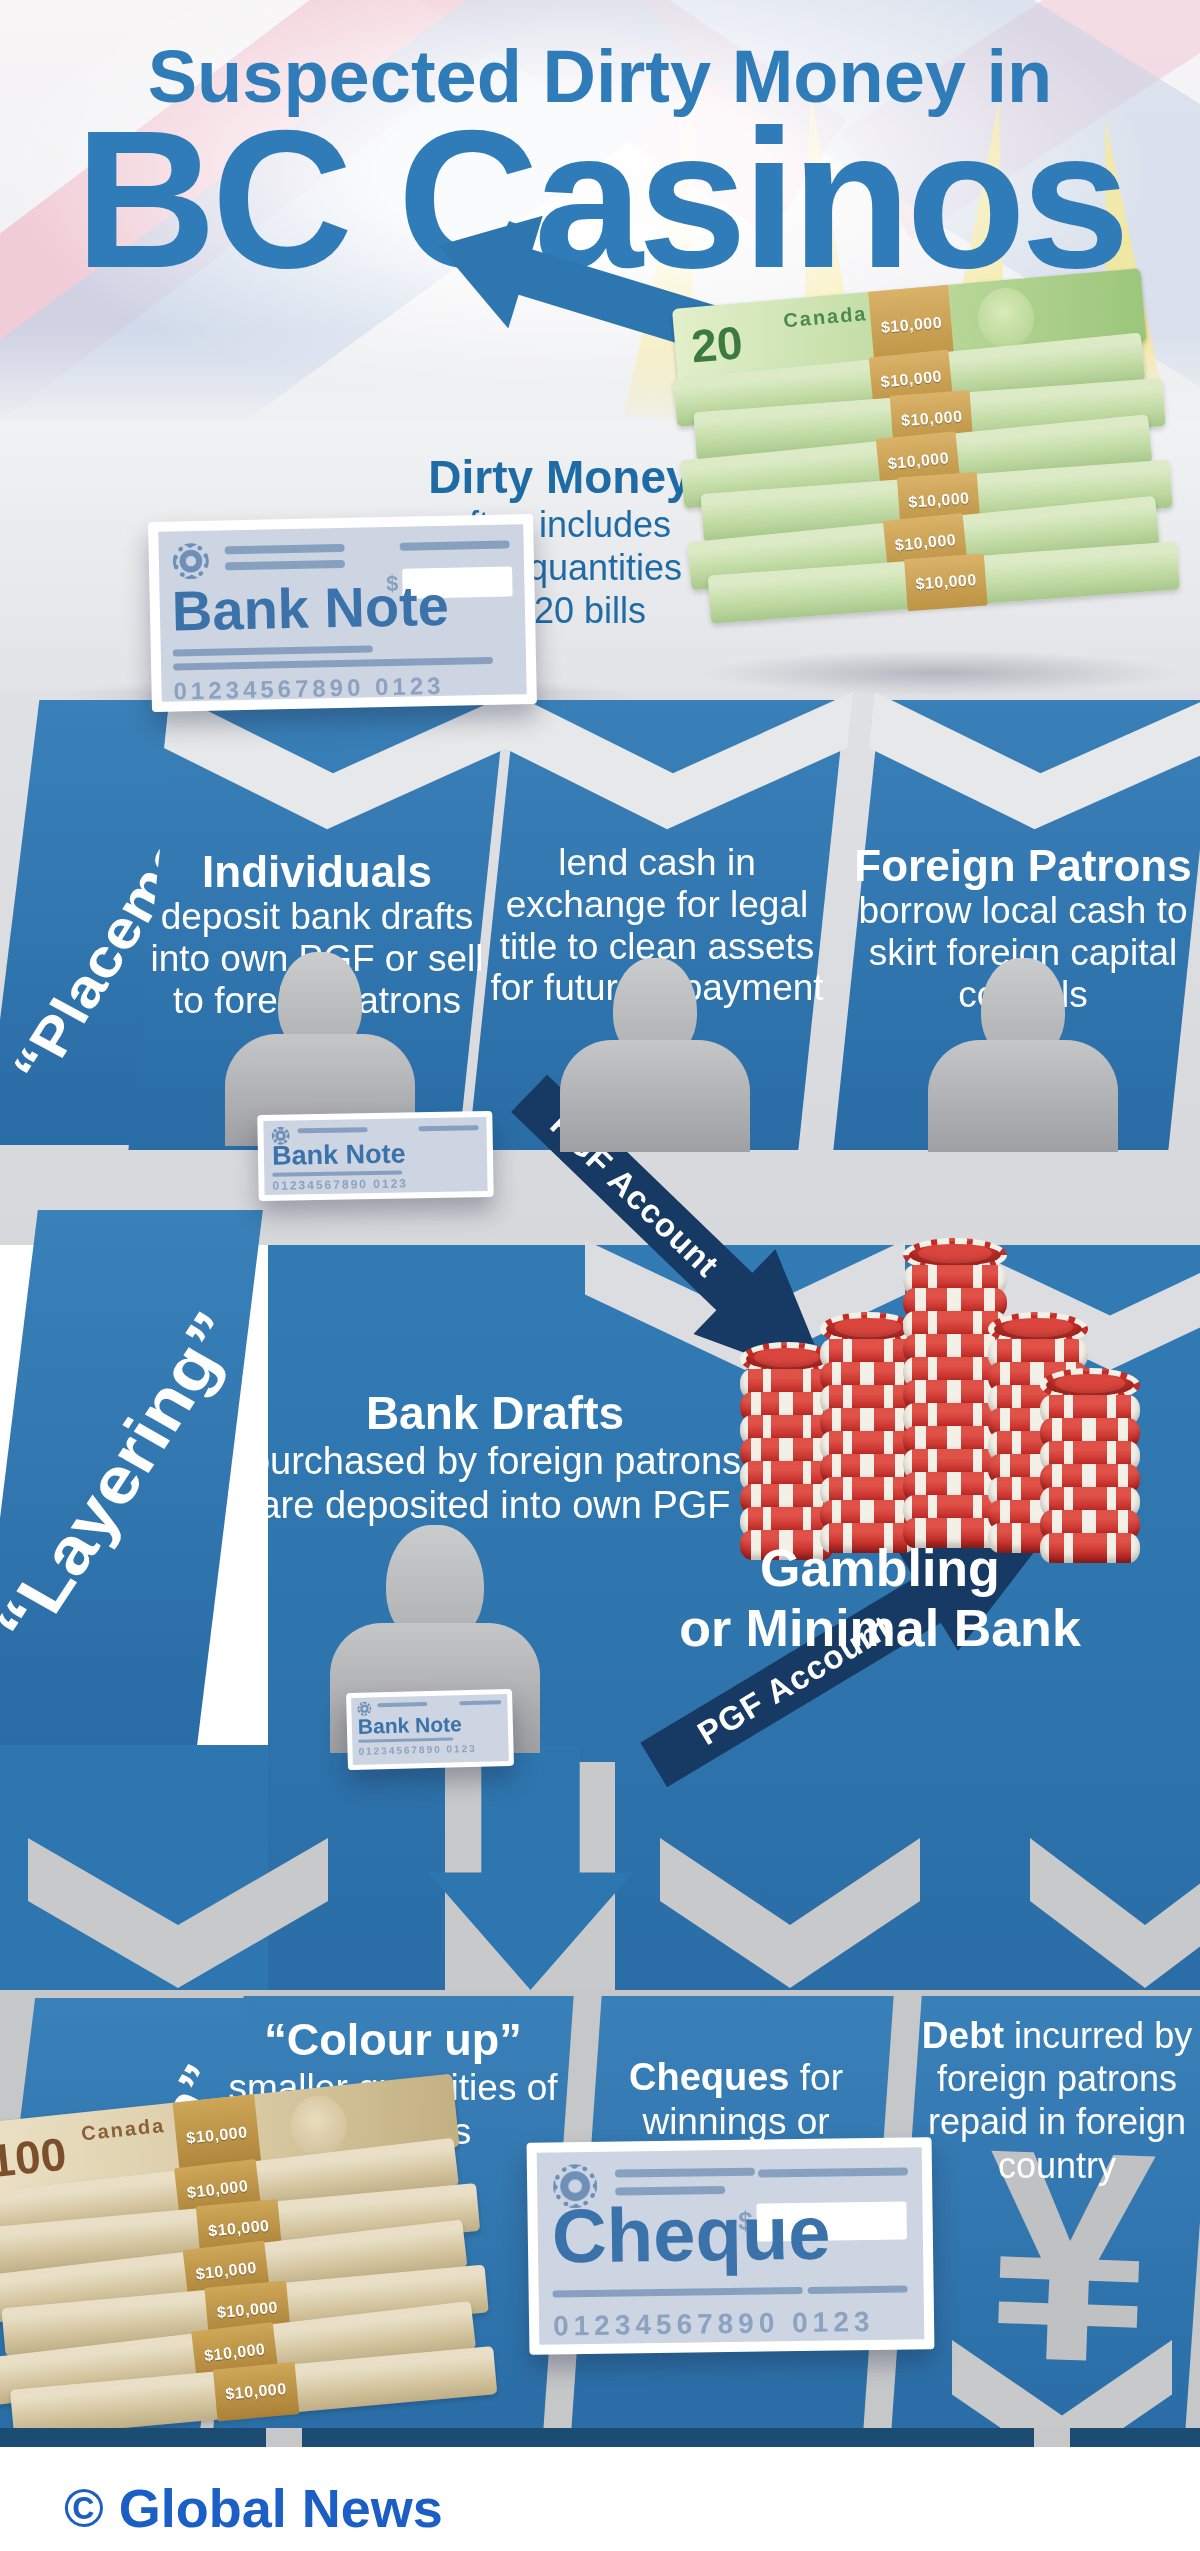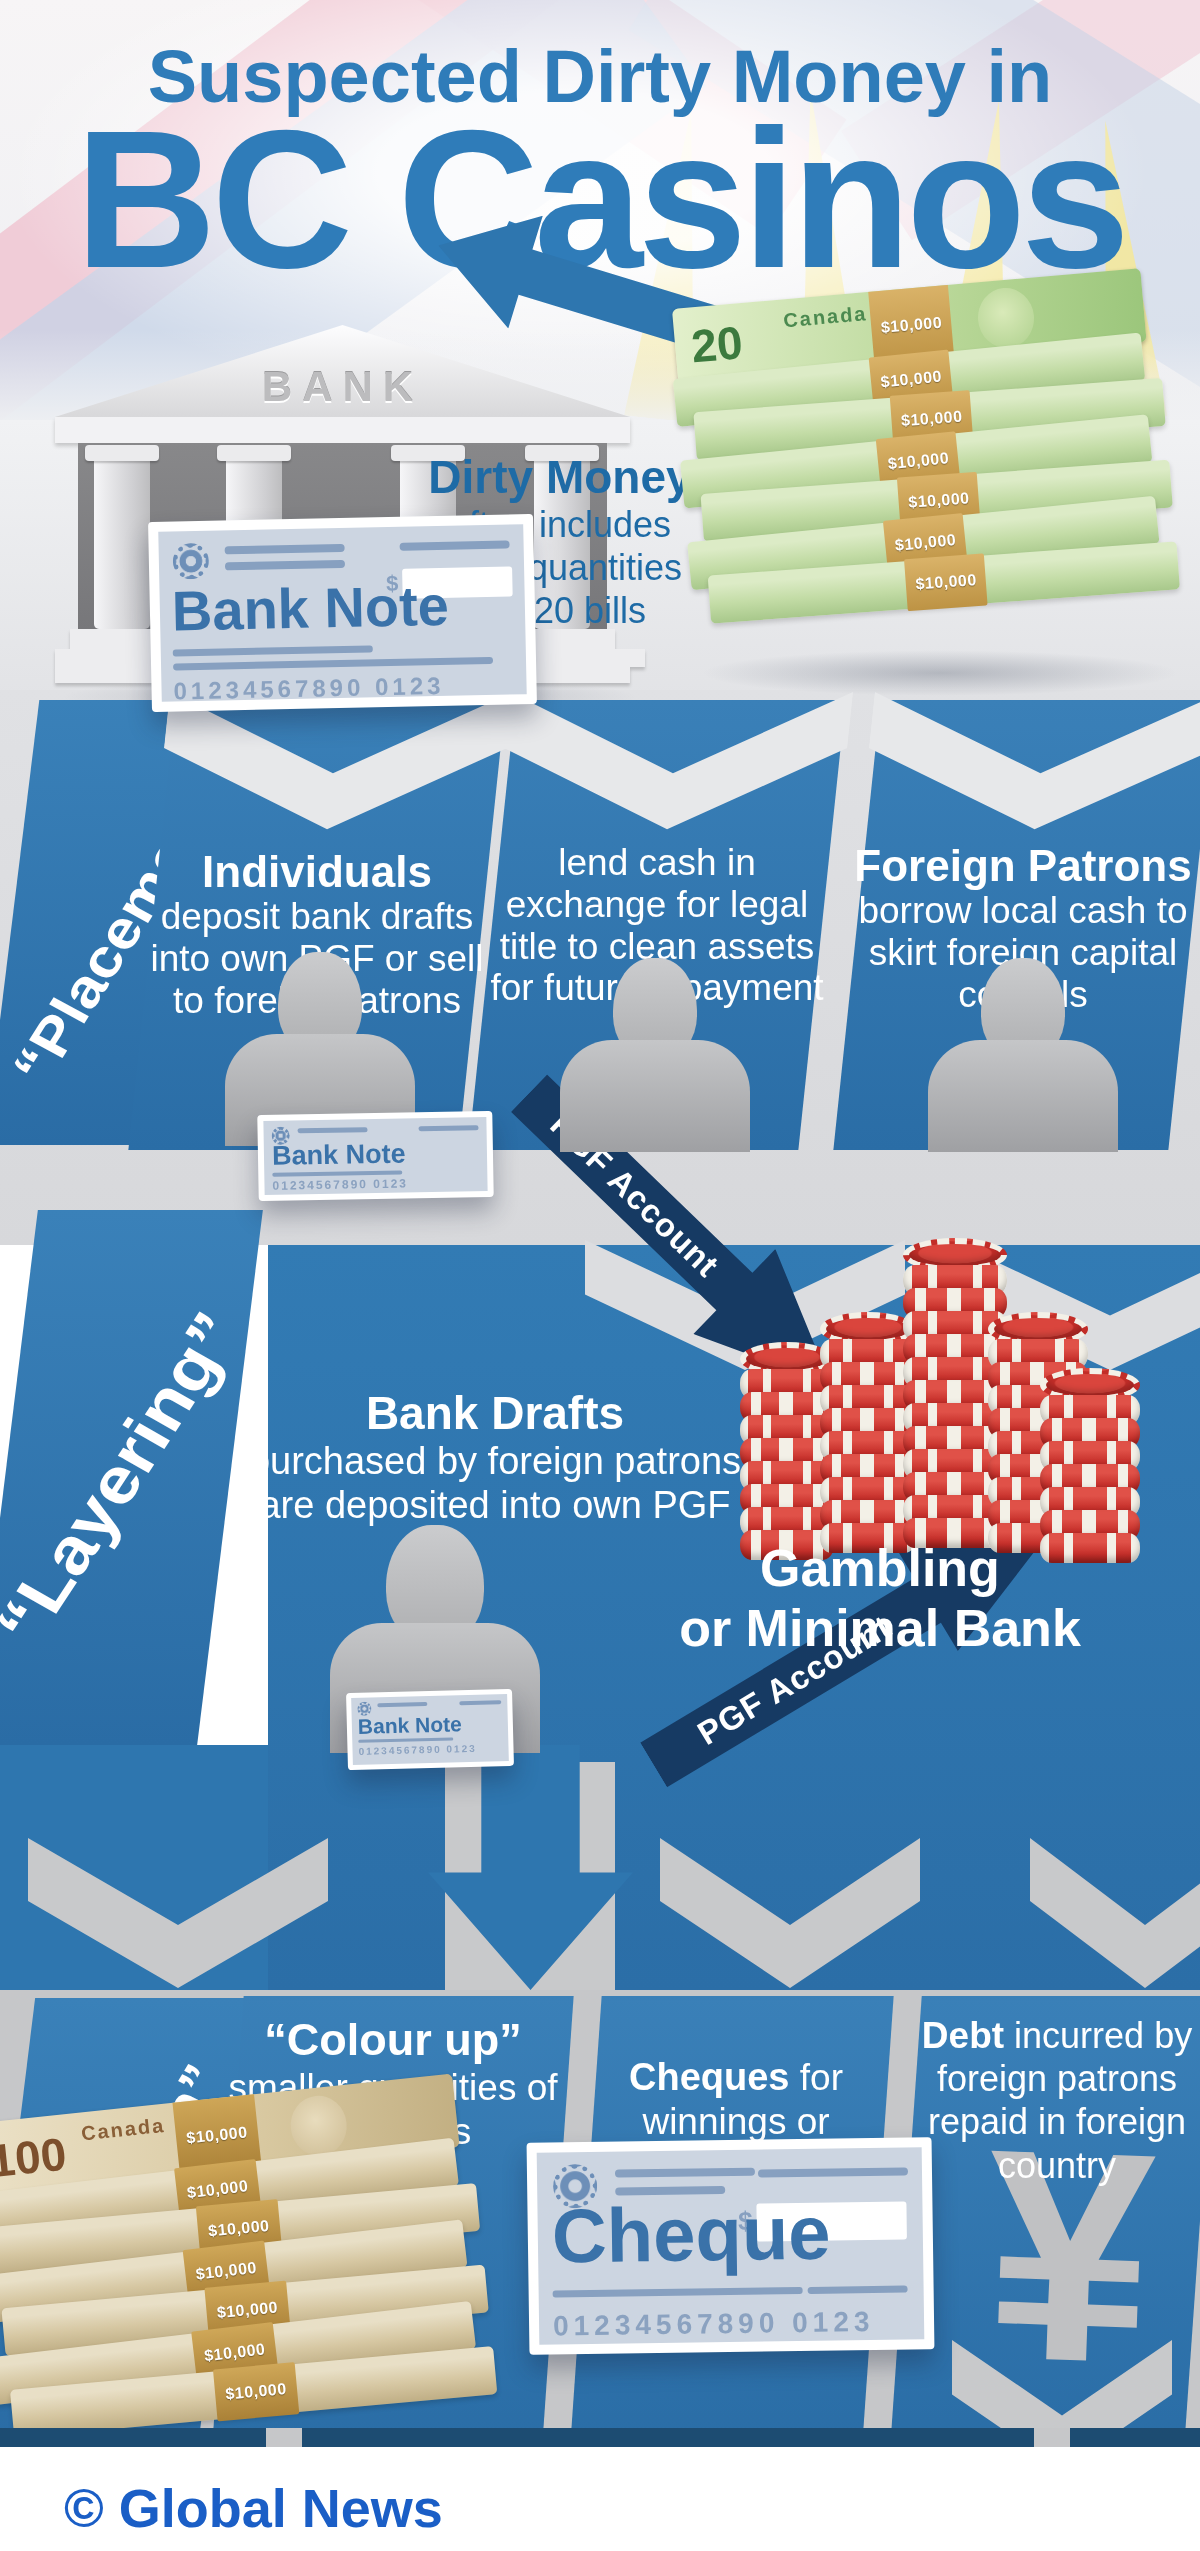--- a/index.html
+++ b/index.html
@@ -174,35 +174,20 @@
   </div>
 
   <div class="title1">Suspected Dirty Money in</div>
   <div class="title2">BC Casinos</div>
 
   <div class="intro-bg"></div>
   <div class="arrow-left"></div>
   <div class="soft-shadow" style="left:60px;top:676px;width:580px;height:42px;"></div>
   <div class="soft-shadow" style="left:700px;top:650px;width:480px;height:46px;"></div>
 
-  <div class="bank">
-    <div class="pediment">
-      <span class="bank-sign">BANK</span>
-    </div>
-    <div class="entab"></div>
-    <div class="colrow">
-      <div class="bcol" style="left:16px;"></div>
-      <div class="bcol" style="left:148px;"></div>
-      <div class="bcol" style="left:322px;"></div>
-      <div class="bcol" style="left:456px;"></div>
-    </div>
-    <div class="step" style="width:545px;height:20px;"></div>
-    <div class="step" style="width:590px;height:18px;"></div>
-    <div class="step" style="width:575px;height:16px;"></div>
-  </div>
 
   <div class="note-card" style="left:150px;top:518px;width:385px;height:190px;transform:rotate(-1.2deg);">
     <div class="gear" style="left:14px;top:12px;width:36px;height:36px;"></div>
     <div class="bar" style="left:66px;top:16px;width:120px;"></div>
     <div class="bar" style="left:66px;top:32px;width:120px;"></div>
     <div class="bar" style="right:14px;top:16px;width:110px;"></div>
     <div class="dol" style="right:126px;top:44px;font-size:22px;">$</div>
     <div class="amt" style="right:12px;top:42px;width:110px;height:30px;"></div>
     <div class="nc-title" style="left:12px;top:52px;font-size:56px;">Bank Note</div>
     <div class="nc-rule" style="left:12px;top:118px;width:200px;height:7px;"></div>

